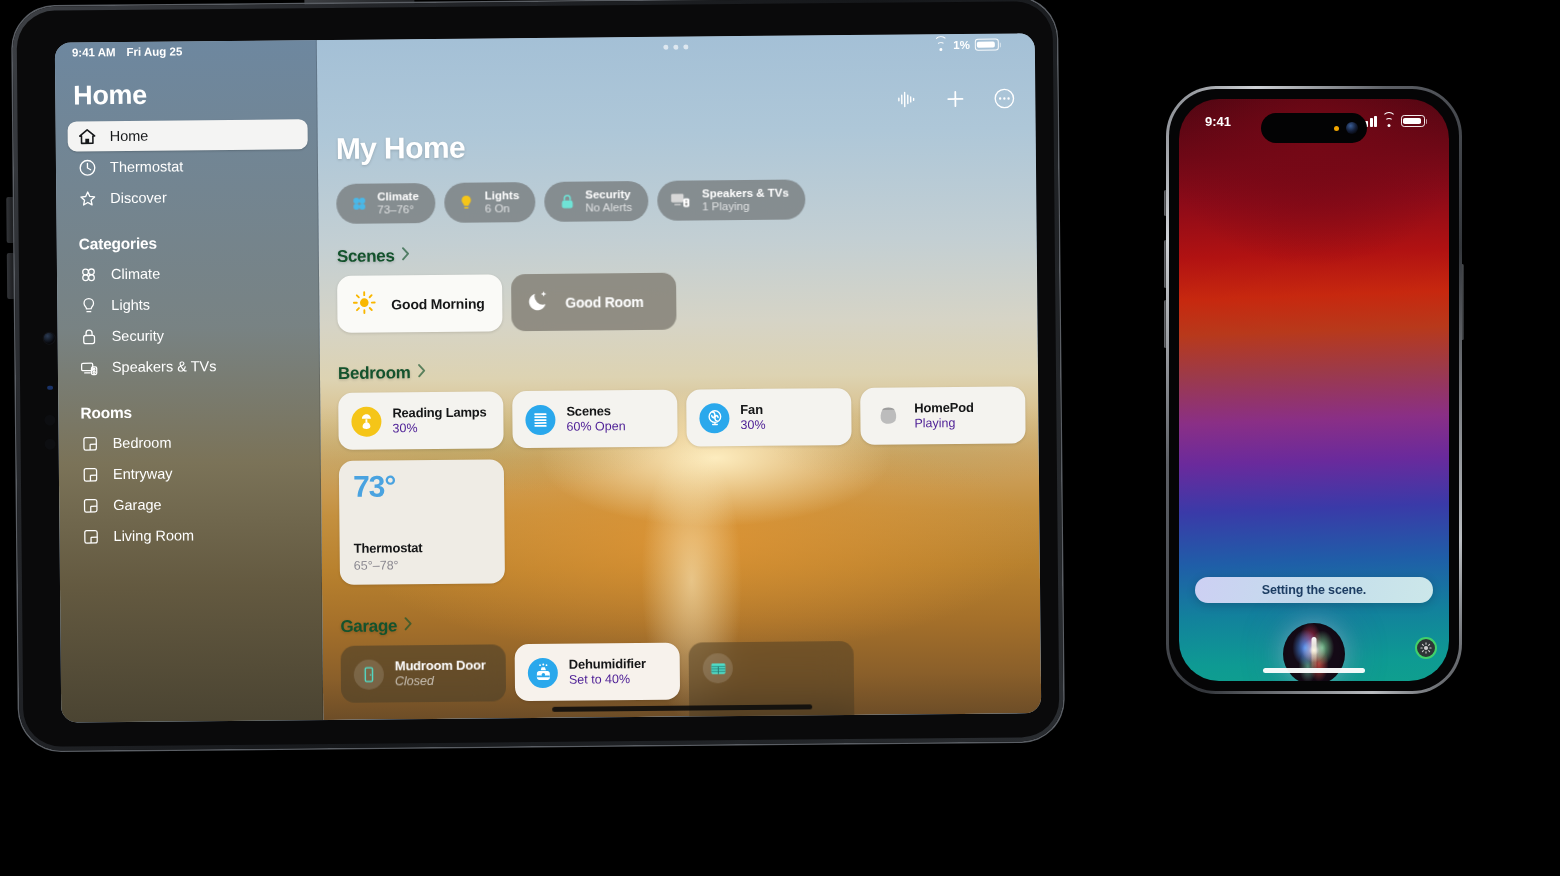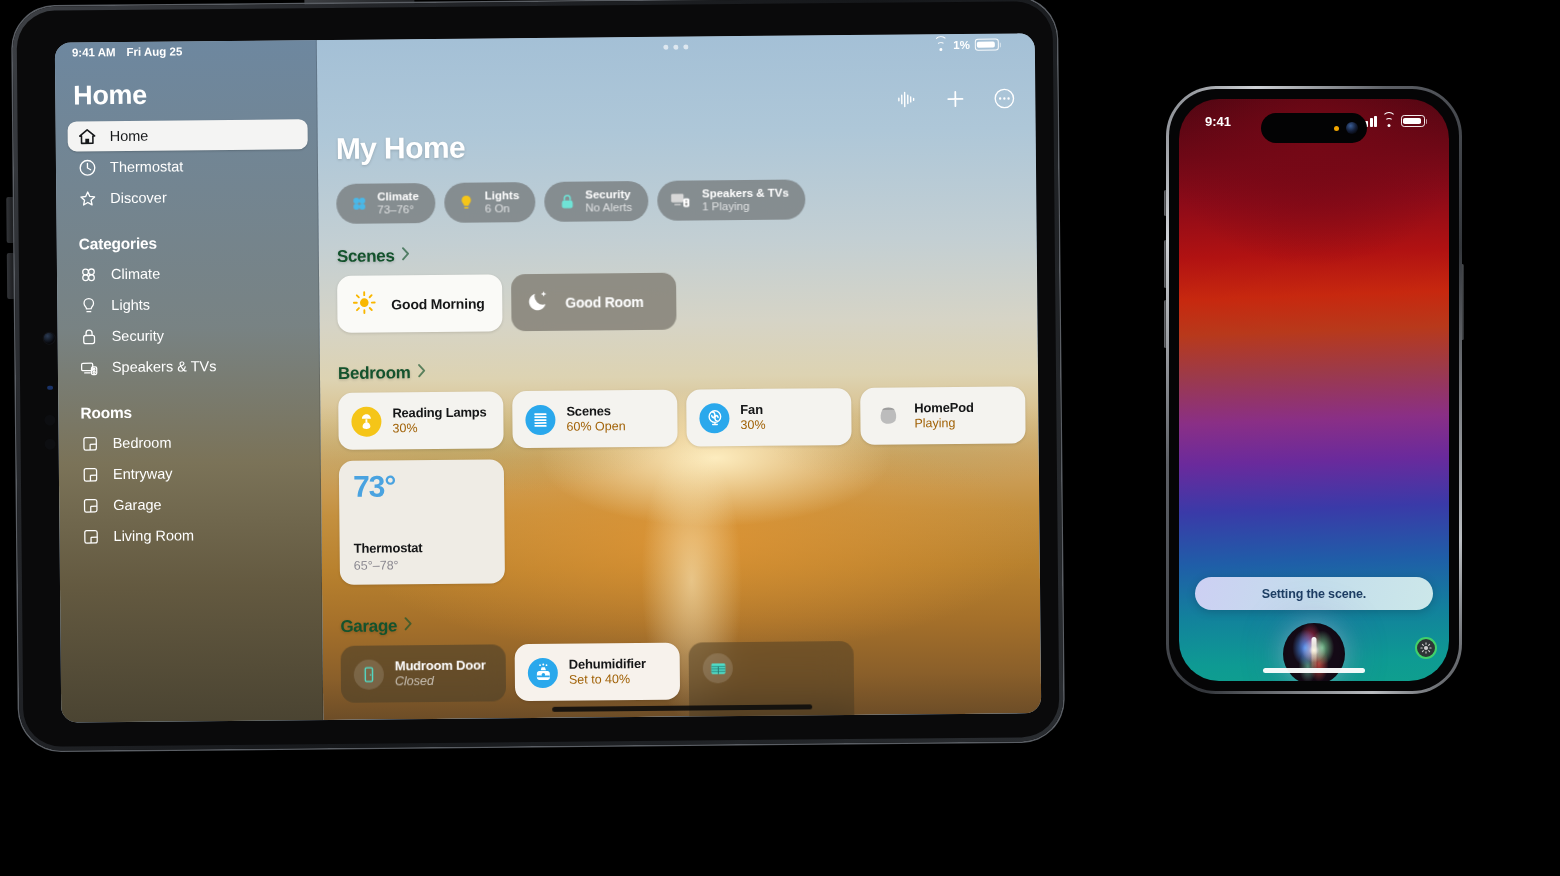--- a/index.html
+++ b/index.html
@@ -124,21 +124,21 @@
 
   #bedroom-head { position:absolute; left:18px; top:324px; }
   #bedroom-row { position:absolute; left:18px; top:353px; display:flex; gap:9px; }
   .tile { display:flex; align-items:center; gap:11px; width:165px; height:57px;
     padding:0 13px; border-radius:14px; background:#f4f3ef; box-shadow:0 1px 3px rgba(0,0,0,.12); }
   .tile.dim { background:rgba(70,60,40,.55); backdrop-filter:blur(16px); box-shadow:none; }
   .tile-ico { width:30px; height:30px; border-radius:50%; flex:0 0 30px;
     display:flex; align-items:center; justify-content:center; }
   .tile-txt { line-height:1.25; min-width:0; }
   .tile-t { font-size:13px; font-weight:bold; color:#151617; letter-spacing:-.2px; white-space:nowrap; }
-  .tile-s { font-size:12.5px; color:#a16207; }
+  .tile-s { font-size:12.5px; color:#4c1d95; }
   .tile.dim .tile-t { color:#fff; }
   .tile.dim .tile-s { color:rgba(255,255,255,.62);font-style:italic; }
 
   #thermo { position:absolute; left:18px; top:421px; width:165px; height:124px;
     border-radius:14px; background:#efece5; box-shadow:0 1px 3px rgba(0,0,0,.12);
     padding:11px 14px; display:flex; flex-direction:column; }
   #thermo-temp { font-size:30px; font-weight:bold; color:#4aa3e0; letter-spacing:-1px; line-height:1; }
   #thermo-foot { margin-top:auto; line-height:1.3; }
   #thermo-name { font-size:13px; font-weight:bold; color:#151617; letter-spacing:-.2px; }
   #thermo-range { font-size:12.5px; color:#8a8890; }
@@ -174,21 +174,21 @@
   .sig { display:flex; align-items:flex-end; gap:1.6px; height:11px; }
   .sig i { width:2.8px; background:#fff; border-radius:.8px; }
   .sig i:nth-child(1){height:4px}.sig i:nth-child(2){height:6px}
   .sig i:nth-child(3){height:8.5px}.sig i:nth-child(4){height:11px}
   #dyn-island { position:absolute; top:14px; left:50%; transform:translateX(-50%);
     width:106px; height:30px; border-radius:16px; background:#030304; z-index:22;
     display:flex; align-items:center; justify-content:flex-end; padding-right:9px; gap:7px; }
   #di-dot { width:5px;height:5px;border-radius:50%;background:#f0a500; }
   #di-cam { width:12px;height:12px;border-radius:50%;
     background:radial-gradient(circle at 38% 32%, #3a5d96 0%, #15203a 48%, #05070c 80%); }
-  #siri-bubble { position:absolute; left:16px; right:16px; top:478px; height:33px; border-radius:17px;
+  #siri-bubble { position:absolute; left:16px; right:16px; top:478px; height:26px; border-radius:17px;
     background:linear-gradient(90deg, rgba(216,214,248,.94), rgba(206,228,240,.94), rgba(215,238,238,.94));
     display:flex; align-items:center; justify-content:center;
     color:#1d3e63; font-size:12.5px; font-weight:bold; letter-spacing:-.15px;
     box-shadow:0 2px 10px rgba(0,0,0,.18); z-index:15; }
   #siri-orb { position:absolute; left:50%; transform:translateX(-50%); top:524px;
     width:62px; height:62px; border-radius:50%; z-index:15;
     background:
       radial-gradient(circle at 50% 44%, rgba(255,255,255,.98) 0%, rgba(255,255,255,.35) 11%, rgba(255,255,255,0) 26%),
       radial-gradient(ellipse 30% 42% at 36% 40%, rgba(76,150,255,.92), rgba(76,150,255,0) 70%),
       radial-gradient(ellipse 28% 40% at 63% 40%, rgba(120,210,150,.85), rgba(120,210,150,0) 70%),

